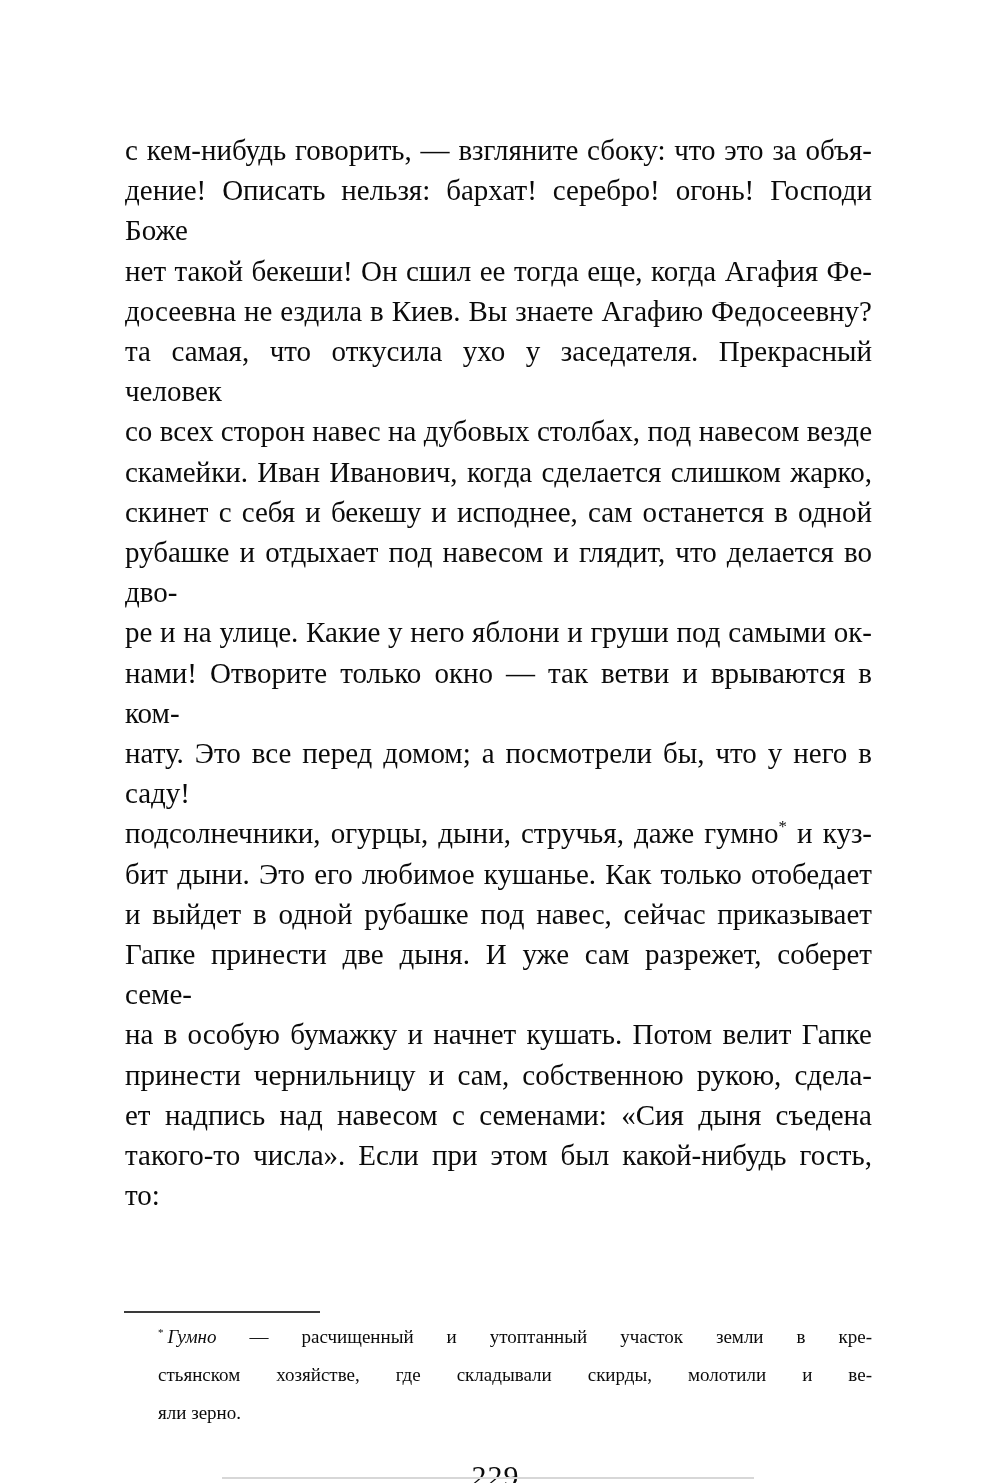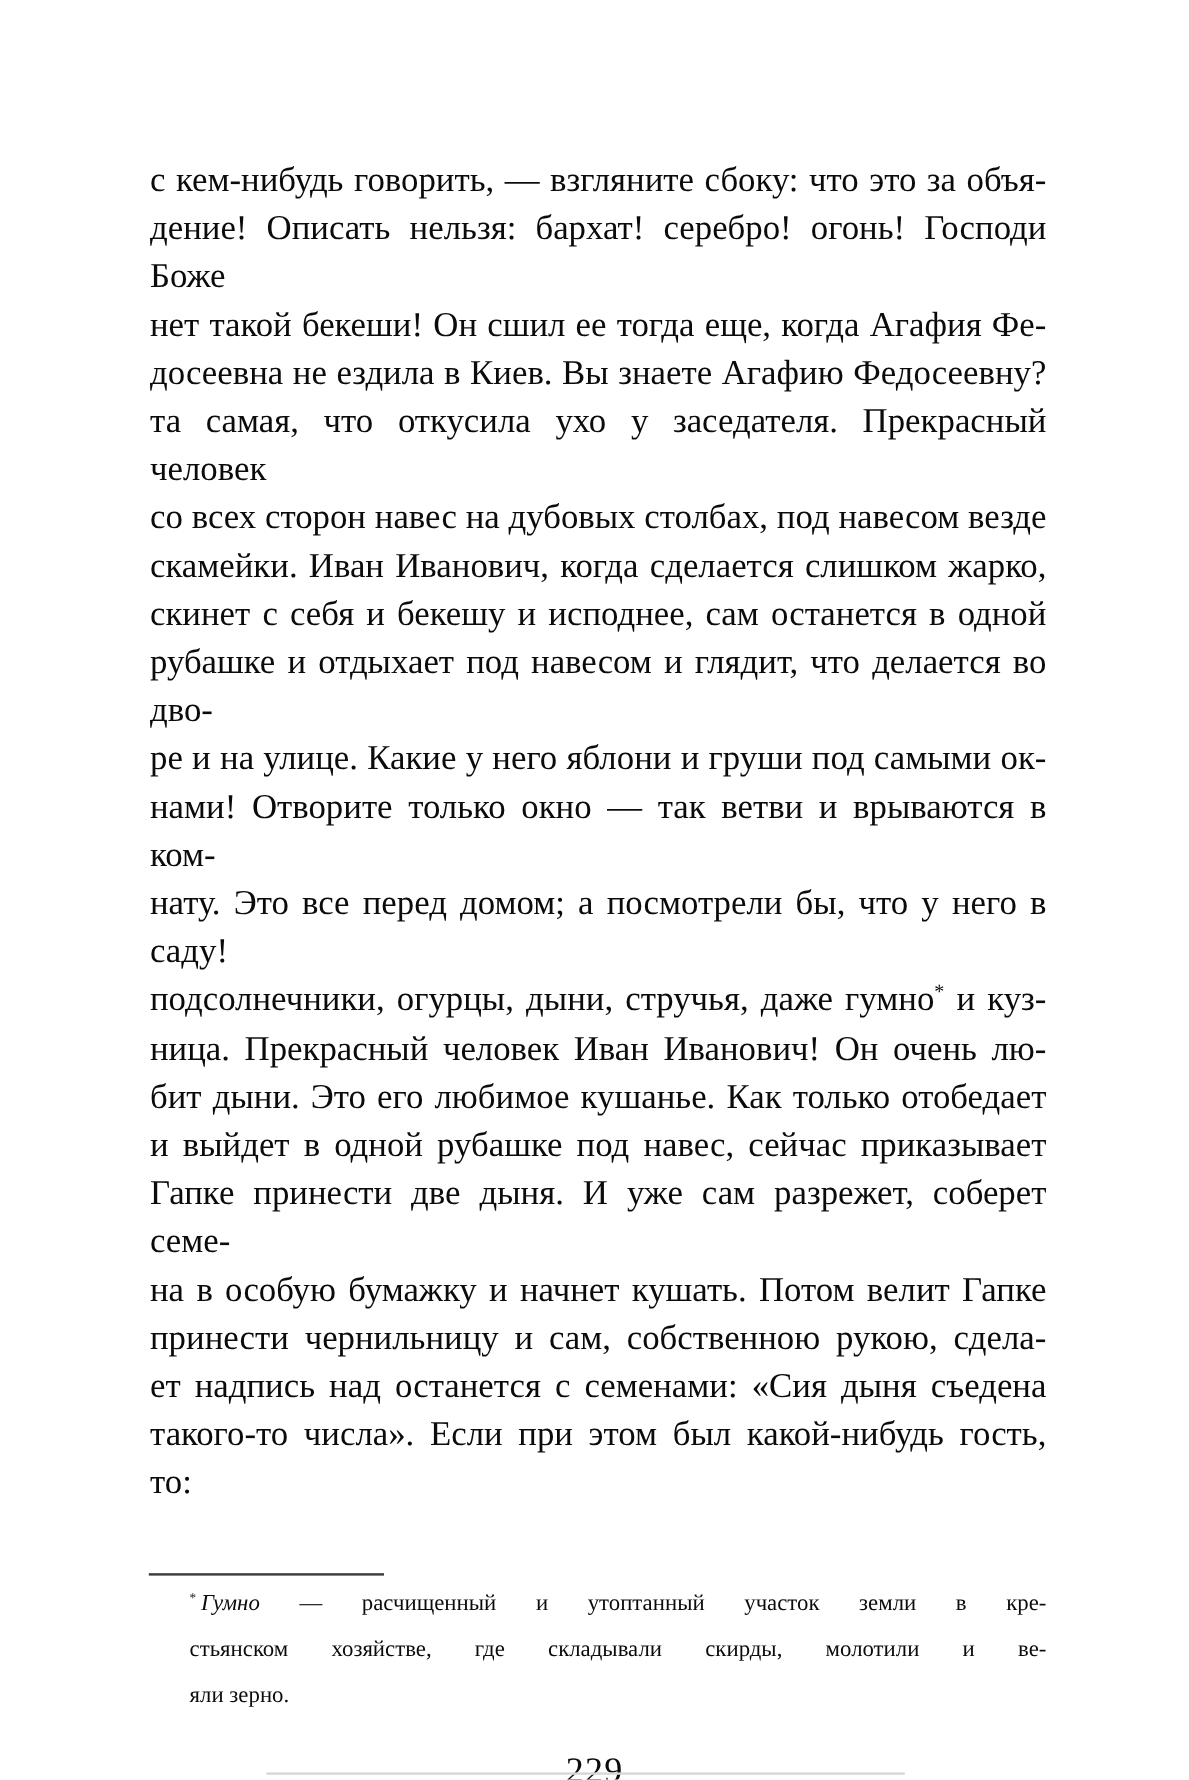--- a/index.html
+++ b/index.html
@@ -70,27 +70,26 @@
       <div class="tline">досеевна не ездила в Киев. Вы знаете Агафию Федосеевну?</div>
       <div class="tline">та самая, что откусила ухо у заседателя. Прекрасный человек</div>
       <div class="tline">со всех сторон навес на дубовых столбах, под навесом везде</div>
       <div class="tline">скамейки. Иван Иванович, когда сделается слишком жарко,</div>
       <div class="tline">скинет с себя и бекешу и исподнее, сам останется в одной</div>
       <div class="tline">рубашке и отдыхает под навесом и глядит, что делается во дво-</div>
       <div class="tline">ре и на улице. Какие у него яблони и груши под самыми ок-</div>
       <div class="tline">нами! Отворите только окно — так ветви и врываются в ком-</div>
       <div class="tline">нату. Это все перед домом; а посмотрели бы, что у него в саду!</div>
       <div class="tline">подсолнечники, огурцы, дыни, стручья, даже гумно<sup>*</sup> и куз-</div>
-      <div class="tline">ница. Прекрасный человек Иван Иванович! Он очень лю-</div>
       <div class="tline">бит дыни. Это его любимое кушанье. Как только отобедает</div>
       <div class="tline">и выйдет в одной рубашке под навес, сейчас приказывает</div>
       <div class="tline">Гапке принести две дыня. И уже сам разрежет, соберет семе-</div>
       <div class="tline">на в особую бумажку и начнет кушать. Потом велит Гапке</div>
       <div class="tline">принести чернильницу и сам, собственною рукою, сдела-</div>
-      <div class="tline">ет надпись над останется с семенами: «Сия дыня съедена</div>
+      <div class="tline">ет надпись над навесом с семенами: «Сия дыня съедена</div>
       <div class="tline">такого-то числа». Если при этом был какой-нибудь гость, то:</div>
     </div>
 
   <div class="fn-rule"></div>
 
   <div class="footnote">
     <div class="fn-line fn-just"><sup>*</sup><em>Гумно</em><span> — расчищенный и утоптанный участок земли в кре-</span></div>
     <div class="fn-line fn-just">стьянском хозяйстве, где складывали скирды, молотили и ве-</div>
     <div class="fn-line">яли зерно.</div>
   </div>

